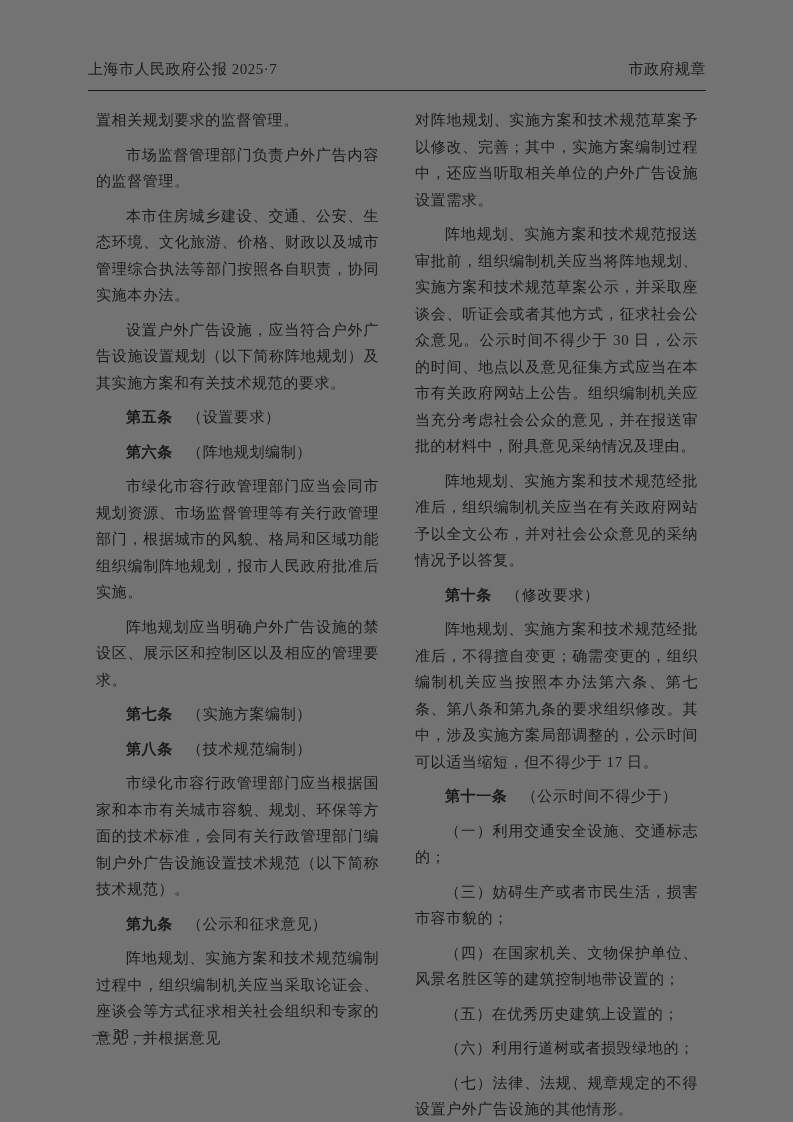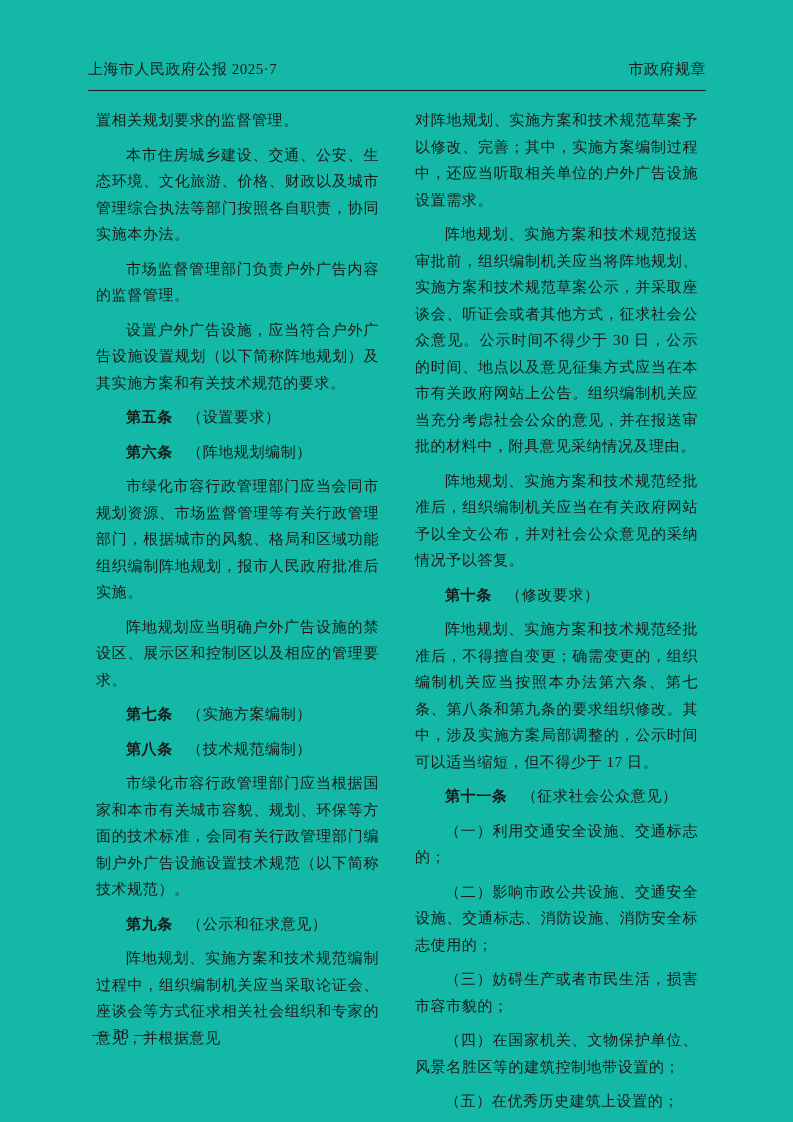--- a/index.html
+++ b/index.html
@@ -4,21 +4,21 @@
 <style>
   html,body{margin:0;padding:0;}
   body{
     width:793px;height:1122px;
     background:#e9e9e9;
     font-family:"Liberation Serif","DejaVu Serif",serif;
   }
   .page{
     position:relative;
     width:793px;height:1122px;
-    background:#14b8a6;
+    background:#737373;
     color:#1a1a1a;
     overflow:hidden;
   }
   .header{
     position:absolute;
     left:88px;width:618px;top:60px;
     display:flex;
     justify-content:space-between;
     align-items:baseline;
     font-size:15px;
@@ -67,42 +67,41 @@
   <div class="header">
     <span>上海市人民政府公报 2025·7</span>
     <span>市政府规章</span>
   </div>
 
   <hr class="header-rule">
 
   <div class="columns">
     <div class="column">
         <p class="para cont">置相关规划要求的监督管理。</p>
+        <p class="para indent">市场监督管理部门负责户外广告内容的监督管理。</p>
         <p class="para indent">本市住房城乡建设、交通、公安、生态环境、文化旅游、价格、财政以及城市管理综合执法等部门按照各自职责，协同实施本办法。</p>
-        <p class="para indent">市场监督管理部门负责户外广告内容的监督管理。</p>
         <p class="para indent">设置户外广告设施，应当符合户外广告设施设置规划（以下简称阵地规划）及其实施方案和有关技术规范的要求。</p>
         <p class="para article"><span class="art-num">第五条</span><span class="art-title">（设置要求）</span></p>
         <p class="para article"><span class="art-num">第六条</span><span class="art-title">（阵地规划编制）</span></p>
         <p class="para indent">市绿化市容行政管理部门应当会同市规划资源、市场监督管理等有关行政管理部门，根据城市的风貌、格局和区域功能组织编制阵地规划，报市人民政府批准后实施。</p>
         <p class="para indent">阵地规划应当明确户外广告设施的禁设区、展示区和控制区以及相应的管理要求。</p>
         <p class="para article"><span class="art-num">第七条</span><span class="art-title">（实施方案编制）</span></p>
         <p class="para article"><span class="art-num">第八条</span><span class="art-title">（技术规范编制）</span></p>
         <p class="para indent">市绿化市容行政管理部门应当根据国家和本市有关城市容貌、规划、环保等方面的技术标准，会同有关行政管理部门编制户外广告设施设置技术规范（以下简称技术规范）。</p>
         <p class="para article"><span class="art-num">第九条</span><span class="art-title">（公示和征求意见）</span></p>
         <p class="para indent">阵地规划、实施方案和技术规范编制过程中，组织编制机关应当采取论证会、座谈会等方式征求相关社会组织和专家的意见，并根据意见</p>
       </div>
     <div class="column">
         <p class="para cont">对阵地规划、实施方案和技术规范草案予以修改、完善；其中，实施方案编制过程中，还应当听取相关单位的户外广告设施设置需求。</p>
         <p class="para indent">阵地规划、实施方案和技术规范报送审批前，组织编制机关应当将阵地规划、实施方案和技术规范草案公示，并采取座谈会、听证会或者其他方式，征求社会公众意见。公示时间不得少于 30 日，公示的时间、地点以及意见征集方式应当在本市有关政府网站上公告。组织编制机关应当充分考虑社会公众的意见，并在报送审批的材料中，附具意见采纳情况及理由。</p>
         <p class="para indent">阵地规划、实施方案和技术规范经批准后，组织编制机关应当在有关政府网站予以全文公布，并对社会公众意见的采纳情况予以答复。</p>
         <p class="para article"><span class="art-num">第十条</span><span class="art-title">（修改要求）</span></p>
         <p class="para indent">阵地规划、实施方案和技术规范经批准后，不得擅自变更；确需变更的，组织编制机关应当按照本办法第六条、第七条、第八条和第九条的要求组织修改。其中，涉及实施方案局部调整的，公示时间可以适当缩短，但不得少于 17 日。</p>
-        <p class="para article"><span class="art-num">第十一条</span><span class="art-title">（征求社会公众意见）</span></p>
+        <p class="para article"><span class="art-num">第十一条</span><span class="art-title">（公示时间不得少于）</span></p>
         <p class="para indent">（一）利用交通安全设施、交通标志的；</p>
-        <p class="para indent">（二）影响市政公共设施、交通安全设施、交通标志、消防设施、消防安全标志使用的；</p>
         <p class="para indent">（三）妨碍生产或者市民生活，损害市容市貌的；</p>
         <p class="para indent">（四）在国家机关、文物保护单位、风景名胜区等的建筑控制地带设置的；</p>
         <p class="para indent">（五）在优秀历史建筑上设置的；</p>
         <p class="para indent">（六）利用行道树或者损毁绿地的；</p>
         <p class="para indent">（七）法律、法规、规章规定的不得设置户外广告设施的其他情形。</p>
       </div>
   </div>
 
   <div class="footer">— 38 —</div>
 

